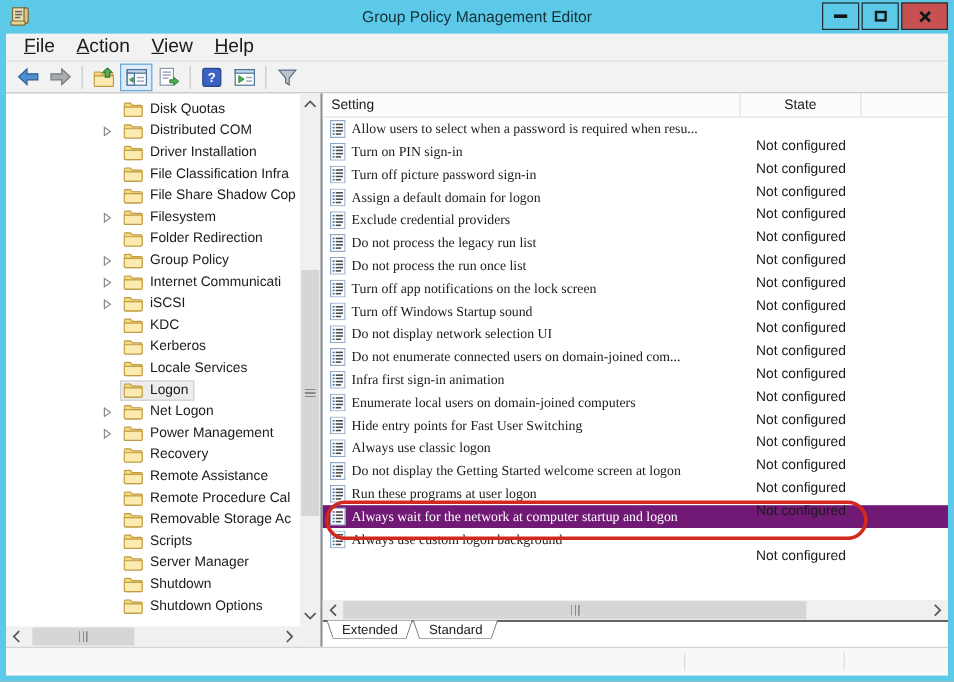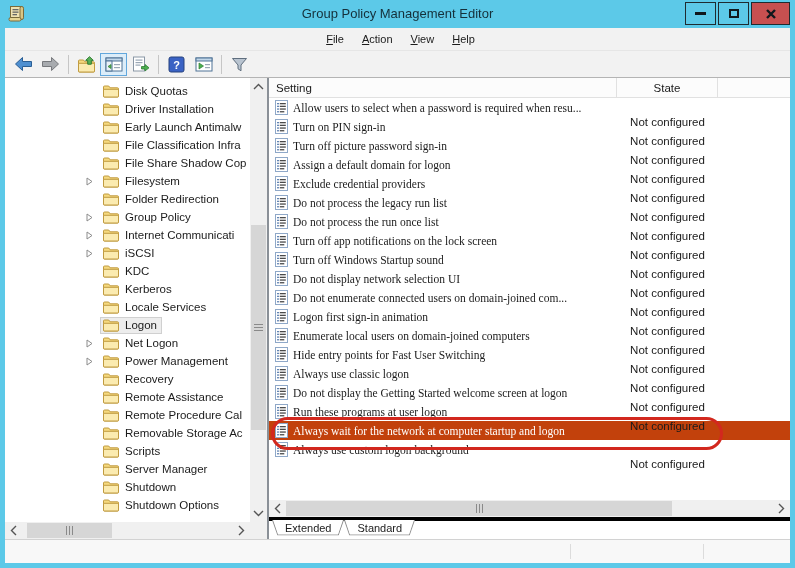--- a/index.html
+++ b/index.html
@@ -14,21 +14,21 @@
     text-align:center;font-size:13px;color:#15303a;}
   .win-controls{position:absolute;right:5px;top:2px;display:flex;gap:2px;}
   .wbtn{width:31px;height:23px;border:1px solid #1f2b30;display:flex;
     align-items:center;justify-content:center;background:transparent;padding:0;}
   .wbtn.close{width:39px;background:#C75050;}
   .glyph-min{display:block;width:11px;height:3px;background:#10181c;}
   .glyph-max{display:block;width:10px;height:9px;border:2px solid #10181c;background:transparent;}
 
   
   .menubar{position:absolute;left:5px;top:28px;width:785px;height:23px;background:#F2F2F2;
-    display:flex;align-items:center;font-size:11px;border-bottom:1px solid #E6E6E6;padding-left:6px;justify-content:center;}
+    display:flex;align-items:center;font-size:16px;border-bottom:1px solid #E6E6E6;padding-left:6px;}
   .menu-item{padding:3px 9px;cursor:default;}
   .menu-item u{text-decoration:underline;}
 
   
   .toolbar{position:absolute;left:5px;top:51px;width:785px;height:27px;background:#F2F2F2;
     display:flex;align-items:center;padding-left:5px;border-bottom:1px solid #B4B4B4;}
   .tbtn{width:27px;height:23px;display:flex;align-items:center;justify-content:center;
     background:transparent;border:1px solid transparent;padding:0;}
   .tbtn.tb-selected{border:1px solid #62A7DC;background:#DCEDF9;}
   .tsep{width:1px;height:19px;background:#C6C6C6;margin:0 4px;}
@@ -82,29 +82,29 @@
   .col-setting{width:348px;padding-left:7px;text-align:right;}
   .col-state{width:101px;justify-content:center;}
   .col-extra{flex:1;border-right:none;}
   .list-body{position:absolute;top:20px;left:0;width:521px;height:361px;}
   .list-row{height:19px;display:flex;align-items:center;font-size:11.5px;white-space:nowrap;cursor:default;}
   .cell-setting{width:348px;display:flex;align-items:center;overflow:hidden;flex:none;font-family:Liberation Serif, serif;}
   .picon{width:13px;height:15px;margin:0 5px 0 6px;flex:none;}
   .picon svg{display:block;}
   .list-row.selected .picon{background:#CDE3F7;}
   .cell-state{width:101px;text-align:center;flex:none;margin-top:28px;}
-  .list-row.selected{background:#c2410c;color:#fff;}
+  .list-row.selected{background:#701a75;color:#fff;}
 
   
   .annotation-oval{position:absolute;left:2px;top:339px;width:452px;height:33px;
     border:3px solid #D2281E;border-radius:17px;z-index:10;pointer-events:none;}
 
   
   .tab-row{position:absolute;left:0;top:439px;width:521px;height:22px;background:#fff;
-    border-top:4px solid #000000;display:flex;padding-left:3px;}
+    border-top:1px solid #000000;display:flex;padding-left:3px;}
   .tab{position:relative;height:17px;padding:1px 13px 0;font-size:11px;z-index:1;cursor:default;}
   .tab::before{content:"";position:absolute;left:0;right:0;top:-1px;bottom:0;
     border:1px solid #8C8C8C;border-top:none;background:#fff;z-index:-1;
     transform:perspective(9px) rotateX(-5deg);transform-origin:top;}
 
   
   .status-bar{position:absolute;left:5px;top:539px;width:785px;height:24px;background:#F8F8F8;
     border-top:1px solid #D2D2D2;}
   .sdiv{position:absolute;top:4px;bottom:4px;width:1px;background:#DCDCDC;}
   .sdiv1{left:565px;} .sdiv2{left:698px;}
@@ -220,41 +220,45 @@
               <span class="folder">
                 <svg width="16" height="13" viewBox="0 0 16 13">
                   <path d="M.5 2 a1 1 0 0 1 1-1 h4.2 l1.4 1.8 h7.4 a1 1 0 0 1 1 1 V11 a1 1 0 0 1 -1 1 H1.5 a1 1 0 0 1 -1-1 z" fill="#F5D97E" stroke="#C09B40"></path>
                   <path d="M.5 4.3 h15 V11 a1 1 0 0 1 -1 1 H1.5 a1 1 0 0 1 -1-1 z" fill="#FBEBB0" stroke="#C09B40"></path>
                 </svg>
               </span>
               <span>Disk Quotas</span>
             </span>
           </div>
           <div class="tree-row">
+            <span class="expander">
+              <svg width="9" height="9" viewBox="0 0 9 9">
+                <path d="M2 1 L7 4.5 L2 8 Z" fill="#fff" stroke="#8C8C8C"></path>
+              </svg>
+            </span>
+            <span class="item-body">
+              <span class="folder">
+                <svg width="16" height="13" viewBox="0 0 16 13">
+                  <path d="M.5 2 a1 1 0 0 1 1-1 h4.2 l1.4 1.8 h7.4 a1 1 0 0 1 1 1 V11 a1 1 0 0 1 -1 1 H1.5 a1 1 0 0 1 -1-1 z" fill="#F5D97E" stroke="#C09B40"></path>
+                  <path d="M.5 4.3 h15 V11 a1 1 0 0 1 -1 1 H1.5 a1 1 0 0 1 -1-1 z" fill="#FBEBB0" stroke="#C09B40"></path>
+                </svg>
+              </span>
+              <span>Distributed COM</span>
+            </span>
+          </div>
+          <div class="tree-row">
             <span class="expander"></span>
             <span class="item-body">
               <span class="folder">
                 <svg width="16" height="13" viewBox="0 0 16 13">
                   <path d="M.5 2 a1 1 0 0 1 1-1 h4.2 l1.4 1.8 h7.4 a1 1 0 0 1 1 1 V11 a1 1 0 0 1 -1 1 H1.5 a1 1 0 0 1 -1-1 z" fill="#F5D97E" stroke="#C09B40"></path>
                   <path d="M.5 4.3 h15 V11 a1 1 0 0 1 -1 1 H1.5 a1 1 0 0 1 -1-1 z" fill="#FBEBB0" stroke="#C09B40"></path>
                 </svg>
               </span>
               <span>Driver Installation</span>
-            </span>
-          </div>
-          <div class="tree-row">
-            <span class="expander"></span>
-            <span class="item-body">
-              <span class="folder">
-                <svg width="16" height="13" viewBox="0 0 16 13">
-                  <path d="M.5 2 a1 1 0 0 1 1-1 h4.2 l1.4 1.8 h7.4 a1 1 0 0 1 1 1 V11 a1 1 0 0 1 -1 1 H1.5 a1 1 0 0 1 -1-1 z" fill="#F5D97E" stroke="#C09B40"></path>
-                  <path d="M.5 4.3 h15 V11 a1 1 0 0 1 -1 1 H1.5 a1 1 0 0 1 -1-1 z" fill="#FBEBB0" stroke="#C09B40"></path>
-                </svg>
-              </span>
-              <span>Early Launch Antimalw</span>
             </span>
           </div>
           <div class="tree-row">
             <span class="expander"></span>
             <span class="item-body">
               <span class="folder">
                 <svg width="16" height="13" viewBox="0 0 16 13">
                   <path d="M.5 2 a1 1 0 0 1 1-1 h4.2 l1.4 1.8 h7.4 a1 1 0 0 1 1 1 V11 a1 1 0 0 1 -1 1 H1.5 a1 1 0 0 1 -1-1 z" fill="#F5D97E" stroke="#C09B40"></path>
                   <path d="M.5 4.3 h15 V11 a1 1 0 0 1 -1 1 H1.5 a1 1 0 0 1 -1-1 z" fill="#FBEBB0" stroke="#C09B40"></path>
                 </svg>
@@ -789,21 +793,21 @@
                   <rect x="2.2" y="3" width="1.6" height="1.3" fill="#3C66A0"></rect>
                   <rect x="4.8" y="3" width="6" height="1.3" fill="#4a4a4a"></rect>
                   <rect x="2.2" y="5.7" width="1.6" height="1.3" fill="#3C66A0"></rect>
                   <rect x="4.8" y="5.7" width="6" height="1.3" fill="#4a4a4a"></rect>
                   <rect x="2.2" y="8.4" width="1.6" height="1.3" fill="#3C66A0"></rect>
                   <rect x="4.8" y="8.4" width="6" height="1.3" fill="#4a4a4a"></rect>
                   <rect x="2.2" y="11.1" width="1.6" height="1.3" fill="#3C66A0"></rect>
                   <rect x="4.8" y="11.1" width="4.5" height="1.3" fill="#4a4a4a"></rect>
                 </svg>
               </span>
-              <span>Logon first sign-in animation</span>
+              <span>Infra first sign-in animation</span>
             </div>
             <div class="cell-state">Not configured</div>
           </div>
           <div class="list-row">
             <div class="cell-setting">
               <span class="picon">
                 <svg width="13" height="15" viewBox="0 0 13 15">
                   <rect x=".5" y=".5" width="12" height="14" fill="#fff" stroke="#8FA8C8"></rect>
                   <rect x="2.2" y="3" width="1.6" height="1.3" fill="#3C66A0"></rect>
                   <rect x="4.8" y="3" width="6" height="1.3" fill="#4a4a4a"></rect>

